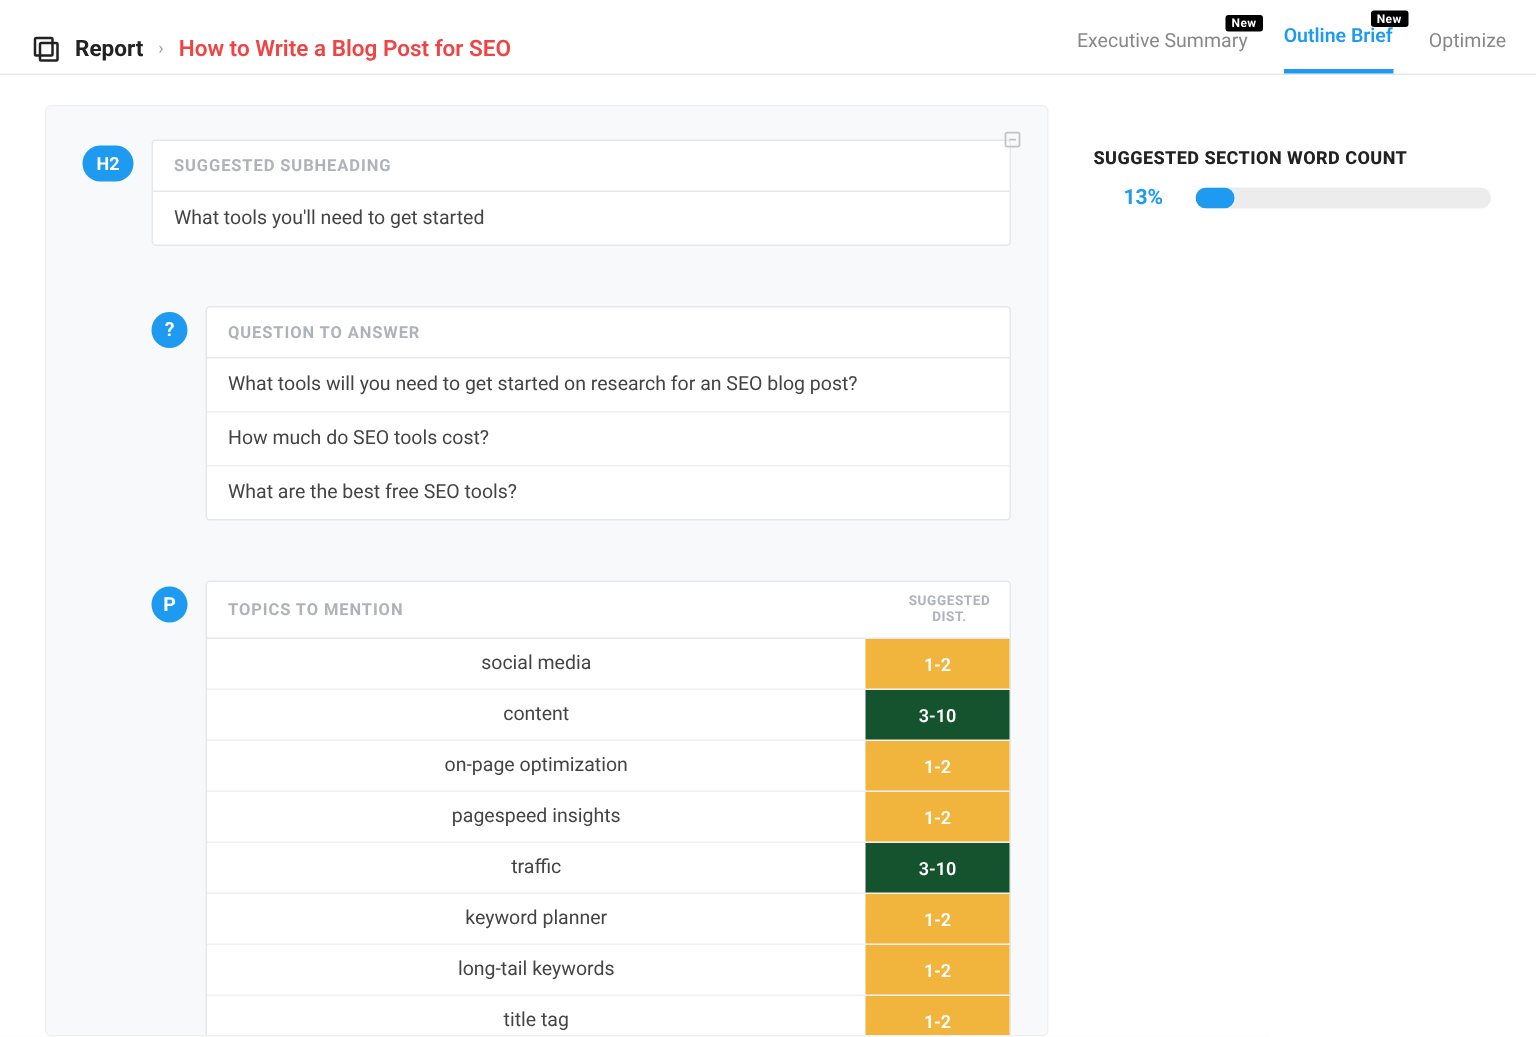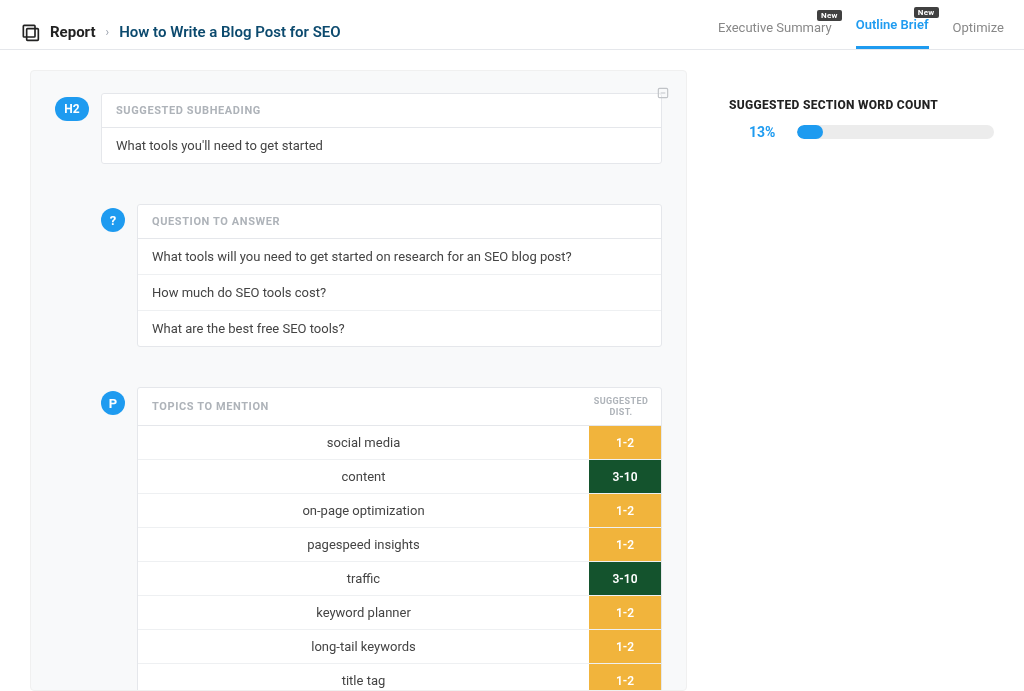--- a/index.html
+++ b/index.html
@@ -4,29 +4,29 @@
   <style>
     * { margin: 0; padding: 0; box-sizing: border-box; font-family: -apple-system, BlinkMacSystemFont, "Segoe UI", Roboto, Helvetica, Arial, sans-serif; }
     body { background: #fff; color: #333; width: 1024px; height: 691px; overflow: hidden; }
 
     
     .header { display: flex; align-items: center; justify-content: space-between; padding: 14px 20px 0 20px; border-bottom: 1px solid #e5e7eb; height: 50px; }
     .header-left { display: flex; align-items: center; gap: 10px; }
     .logo-icon { width: 20px; height: 20px; color: #222; }
     .breadcrumb-report { font-weight: 700; font-size: 15px; color: #222; }
     .breadcrumb-sep { color: #9ca3af; font-size: 12px; }
-    .breadcrumb-title { color: #0c4a6e; font-weight: 600; font-size: 15px; }
+    .breadcrumb-title { color: #ef4444; font-weight: 600; font-size: 15px; }
 
     .header-right { display: flex; align-items: flex-end; gap: 24px; height: 100%; }
     .nav-item { font-size: 13px; color: #888; padding-bottom: 14px; position: relative; cursor: pointer; }
     .nav-item.active { color: #1e9bf0; font-weight: 600; border-bottom: 3px solid #1e9bf0; }
-    .nav-badge { position: absolute; top: -10px; right: -10px; background: #404040; color: #fff; font-size: 8px; font-weight: 700; padding: 1px 4px; border-radius: 2px; letter-spacing: 0.3px; }
+    .nav-badge { position: absolute; top: -10px; right: -10px; background: #000000; color: #fff; font-size: 8px; font-weight: 700; padding: 1px 4px; border-radius: 2px; letter-spacing: 0.3px; }
 
     
-    .main { display: flex; gap: 42px; padding: 20px 30px 0 30px; height: calc(691px - 50px); }
+    .main { display: flex; gap: 30px; padding: 20px 30px 0 30px; height: calc(691px - 50px); }
 
     
     .card { background: #f8f9fa; border: 1px solid #f0f0f0; border-radius: 4px; flex: 1; padding: 22px 24px 0 24px; position: relative; overflow: hidden; max-width: 670px; }
     .card-menu { position: absolute; top: 14px; right: 16px; color: #c0c3c7; }
     .card-menu svg { width: 14px; height: 14px; }
 
     .row { display: flex; align-items: flex-start; gap: 12px; margin-bottom: 40px; }
     .row.topics-row { margin-bottom: 0; }
 
     .chip { display: inline-flex; align-items: center; justify-content: center; border-radius: 999px; color: #fff; font-weight: 700; font-size: 12px; flex-shrink: 0; }
@@ -41,21 +41,21 @@
     .panel-cell:last-child { border-bottom: none; }
 
     
     .topics-panel { flex:1; background:#fff; border:1px solid #e5e7eb; border-radius:3px; }
     .topics-header { display:flex; align-items:center; justify-content:space-between; border-bottom:1px solid #e5e7eb; }
     .topics-header .th-left { padding:12px 14px; font-size:11px; font-weight:700; letter-spacing:0.6px; color:#aeb3b9; }
     .topics-header .th-right { width:80px; text-align:center; font-size:9px; font-weight:700; letter-spacing:0.4px; color:#aeb3b9; line-height:1.2; padding:6px 4px; }
     .topic-row { display:flex; align-items:stretch; border-bottom:1px solid #eef0f2;text-align:center; }
     .topic-row:last-child { border-bottom:none; }
     .topic-name { flex:1; padding:9px 14px; font-size:13px; color:#444; }
-    .topic-dist { width:72px; display:flex; align-items:center; justify-content:center; color:#fff; font-size:12px; font-weight:600; }
+    .topic-dist { width:96px; display:flex; align-items:center; justify-content:center; color:#fff; font-size:12px; font-weight:600; }
     .dist-low  { background:#f1b43c; }
     .dist-high { background:#14532d; }
 
     
     .sidebar { width: 265px; padding-top: 28px; }
     .sidebar-title { font-size: 12px; font-weight: 800; letter-spacing: 0.3px; color: #222; margin-bottom: 12px; }
     .progress-wrap { display:flex; align-items:center; gap:10px;margin-left:20px; }
     .progress-pct { color:#1e9bf0; font-weight:700; font-size:14px; width:38px; }
     .progress-track { flex:1; height:14px; background:#ececec; border-radius:999px; overflow:hidden; }
     .progress-fill { height:100%; background:#1e9bf0; border-radius:999px; width:13%; }

